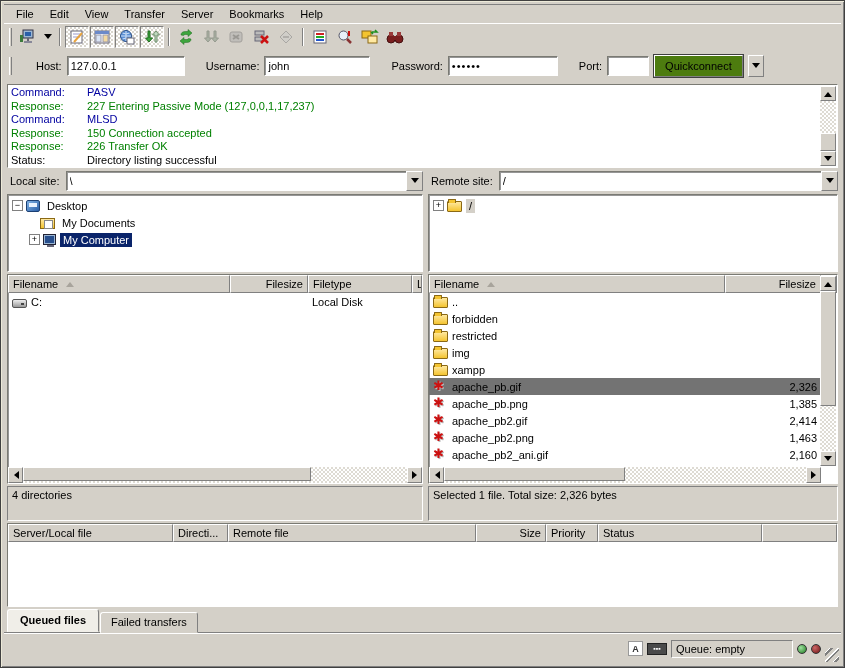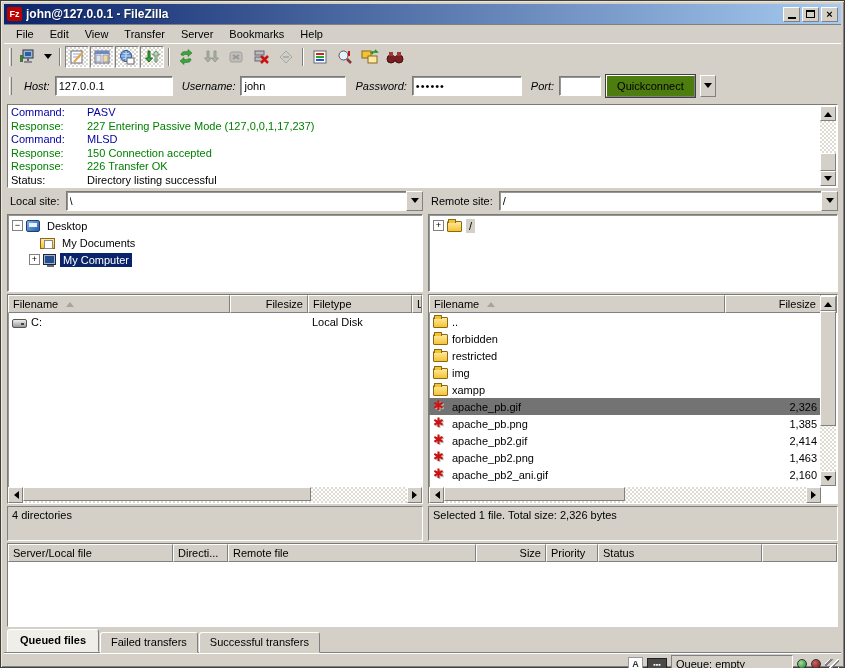--- a/index.html
+++ b/index.html
@@ -42,21 +42,21 @@
           border:1px solid transparent; background:transparent; }
   .tbtn.pressed { border-color:#808080 #FFFFFF #FFFFFF #808080;
                   background-image:conic-gradient(#FFFFFF 25%, #D9D6CE 0 50%, #FFFFFF 0 75%, #D9D6CE 0);
                   background-size:4px 4px; }
   .tbtn.dim { opacity:.45; filter:grayscale(.8); }
   .tbtn.narrow { width:14px; }
   .tbtn svg { display:block; }
 
   
   .qcbar { height:32px; display:flex; align-items:center; padding:0 2px; gap:5px; flex:0 0 auto; }
-  .qcbar label { margin-left:4px;font-style:italic; }
+  .qcbar label { margin-left:16px; }
   .qc-input { height:20px; font-family:"Liberation Sans",sans-serif; font-size:11px; padding:2px 3px; outline:none; }
   .qc-btn { height:22px; background:#4d7c0f; border:1px solid; border-color:#FFFFFF #808080 #808080 #FFFFFF;
             box-shadow:0 0 0 1px #404040; padding:0 10px; font-size:11px; }
   .qc-drop { width:16px; height:22px; background:#D4D0C8; border:1px solid;
              border-color:#FFFFFF #808080 #808080 #FFFFFF; display:flex; align-items:center; justify-content:center; }
 
   
   .logpanel { margin:2px 3px 0; height:84px; position:relative; flex:0 0 auto; }
   .log-inner { position:absolute; inset:0; background:#fff; padding:1px 20px 1px 3px; overflow:hidden; }
   .log-line { line-height:13.5px; white-space:nowrap; }
@@ -166,35 +166,20 @@
   .led.green { background:radial-gradient(circle at 35% 35%, #9FE09F, #1F7A1F); }
   .led.red { background:radial-gradient(circle at 35% 35%, #C66, #6E1515); }
   .grip { width:14px; height:14px; align-self:flex-end;
           background:repeating-linear-gradient(135deg, transparent 0 3px, #FFFFFF 3px 4px, #808080 4px 6px); }
 </style>
 </head>
 <body>
 
 <div class="window">
 
-  <div class="titlebar">
-    <span class="app-icon">Fz</span>
-    <span class="title">john@127.0.0.1 - FileZilla</span>
-    <span class="winbtns">
-      <span class="winbtn">
-          <span class="g-min"></span>
-        </span>
-      <span class="winbtn">
-          <span class="g-max"></span>
-        </span>
-      <span class="winbtn">
-          <span class="g-close">×</span>
-        </span>
-    </span>
-  </div>
 
   <div class="menubar">
     <span class="menu-item">File</span>
     <span class="menu-item">Edit</span>
     <span class="menu-item">View</span>
     <span class="menu-item">Transfer</span>
     <span class="menu-item">Server</span>
     <span class="menu-item">Bookmarks</span>
     <span class="menu-item">Help</span>
   </div>
@@ -549,21 +534,20 @@
       <span class="hcell qc-4">Priority</span>
       <span class="hcell qc-5">Status</span>
       <span class="hcell qc-fill"></span>
     </div>
     <div class="q-body"></div>
   </div>
 
   <div class="tabsrow">
     <span class="tab active">Queued files</span>
     <span class="tab">Failed transfers</span>
-    <span class="tab">Successful transfers</span>
   </div>
 
   <div class="statusbar">
     <span class="sb-ic-ascii">A</span>
     <span class="sb-ic-speed">▪▪▪</span>
     <span class="queuebox sunken">Queue: empty</span>
     <span class="led green"></span>
     <span class="led red"></span>
     <span class="grip"></span>
   </div>

